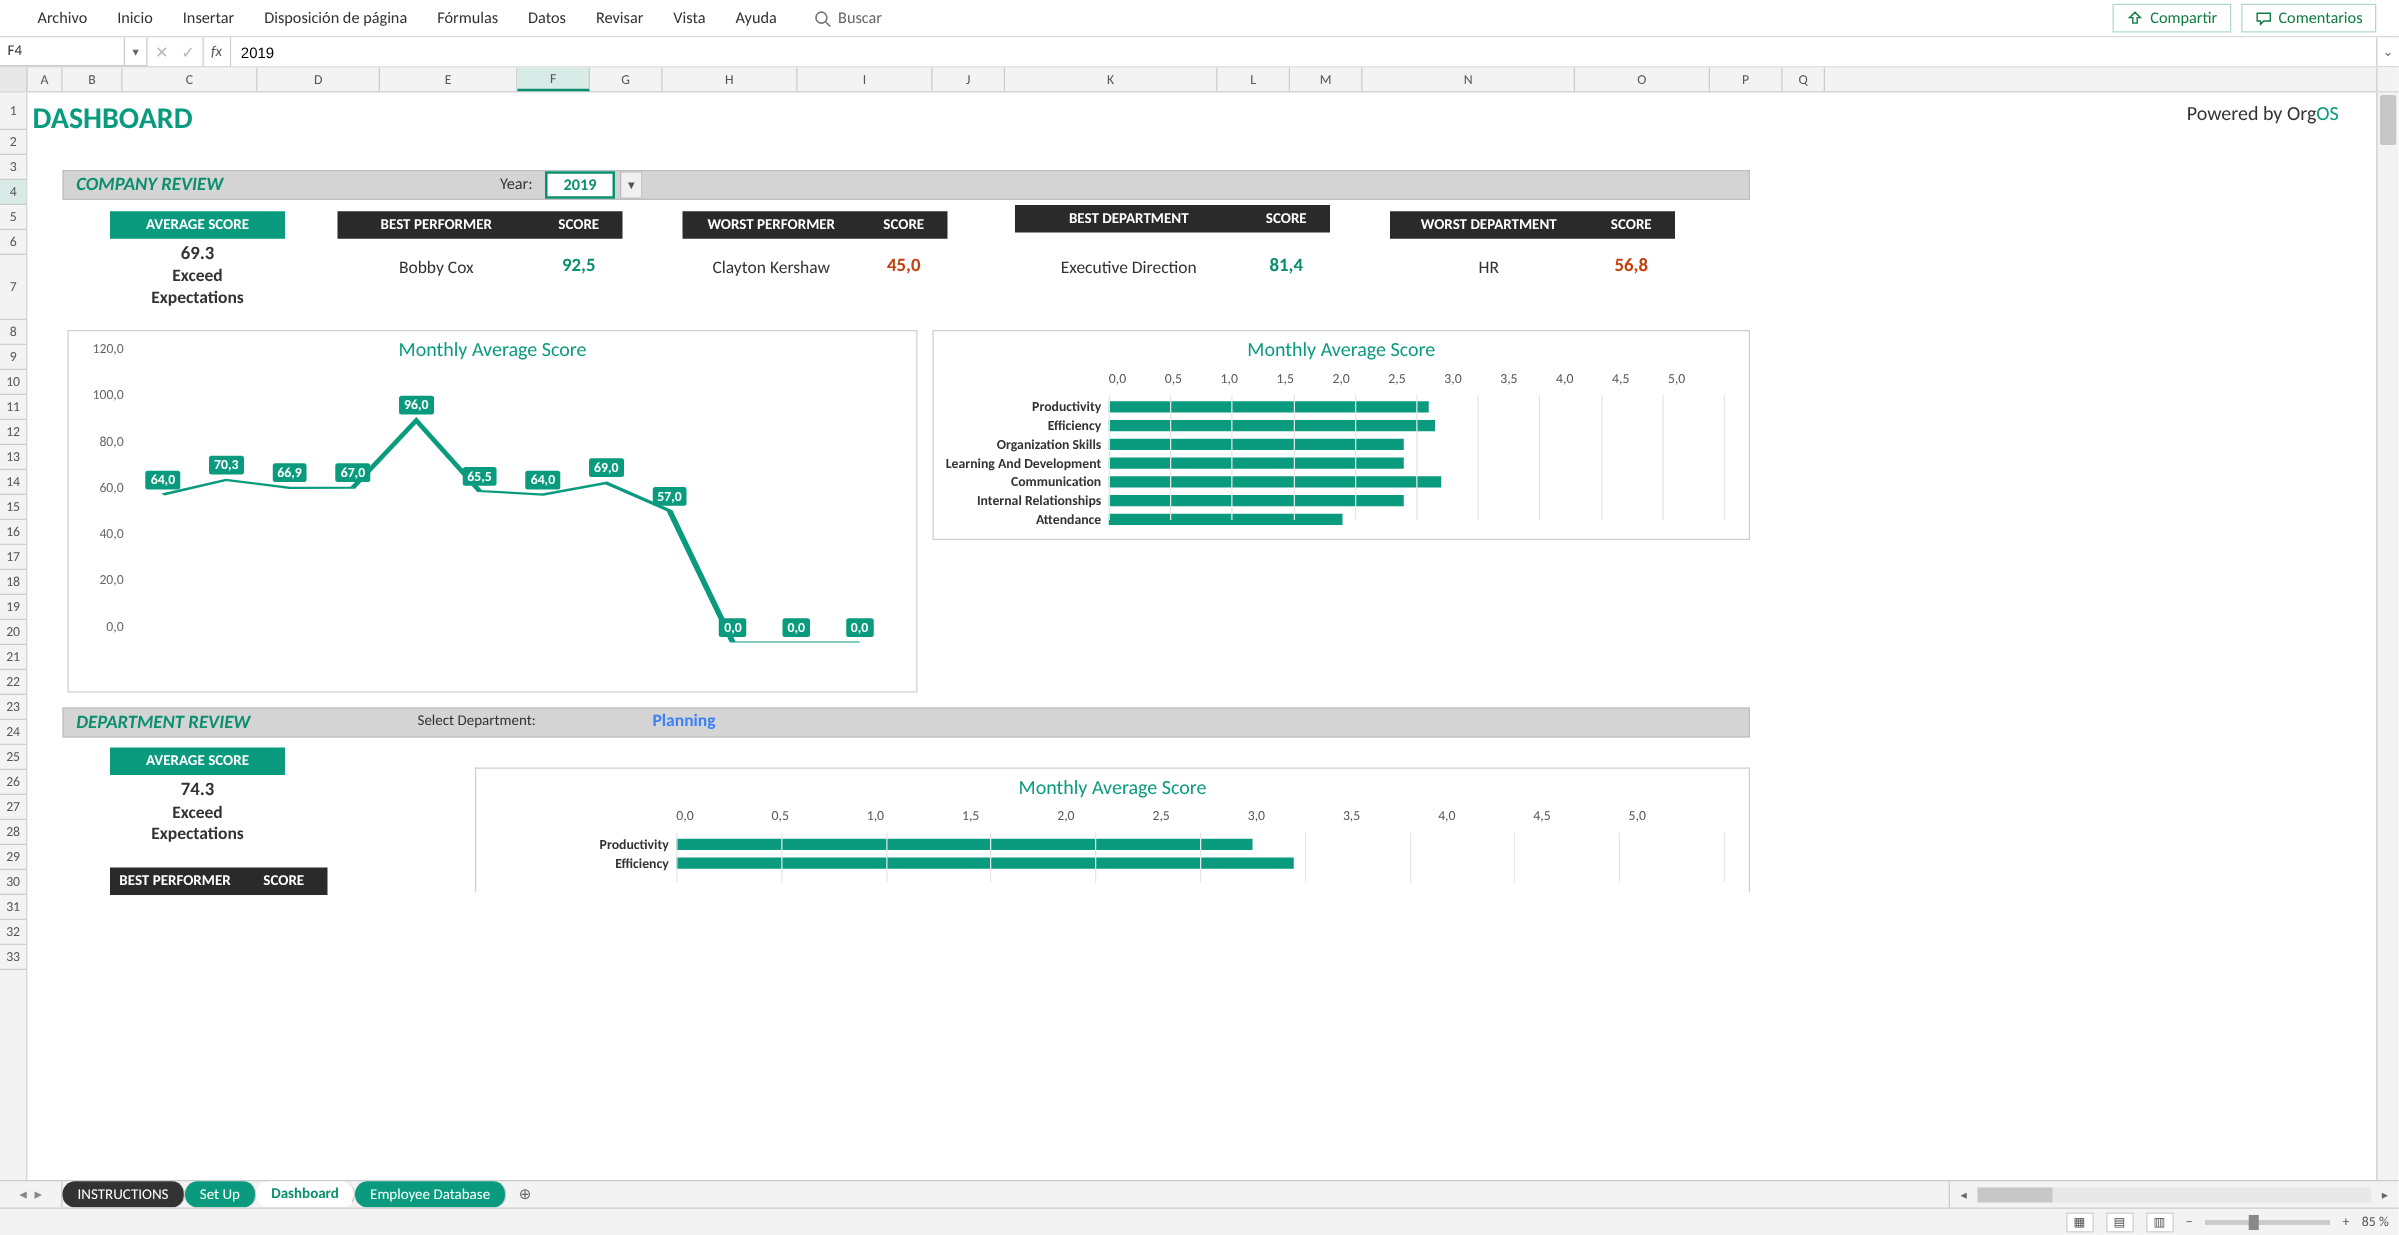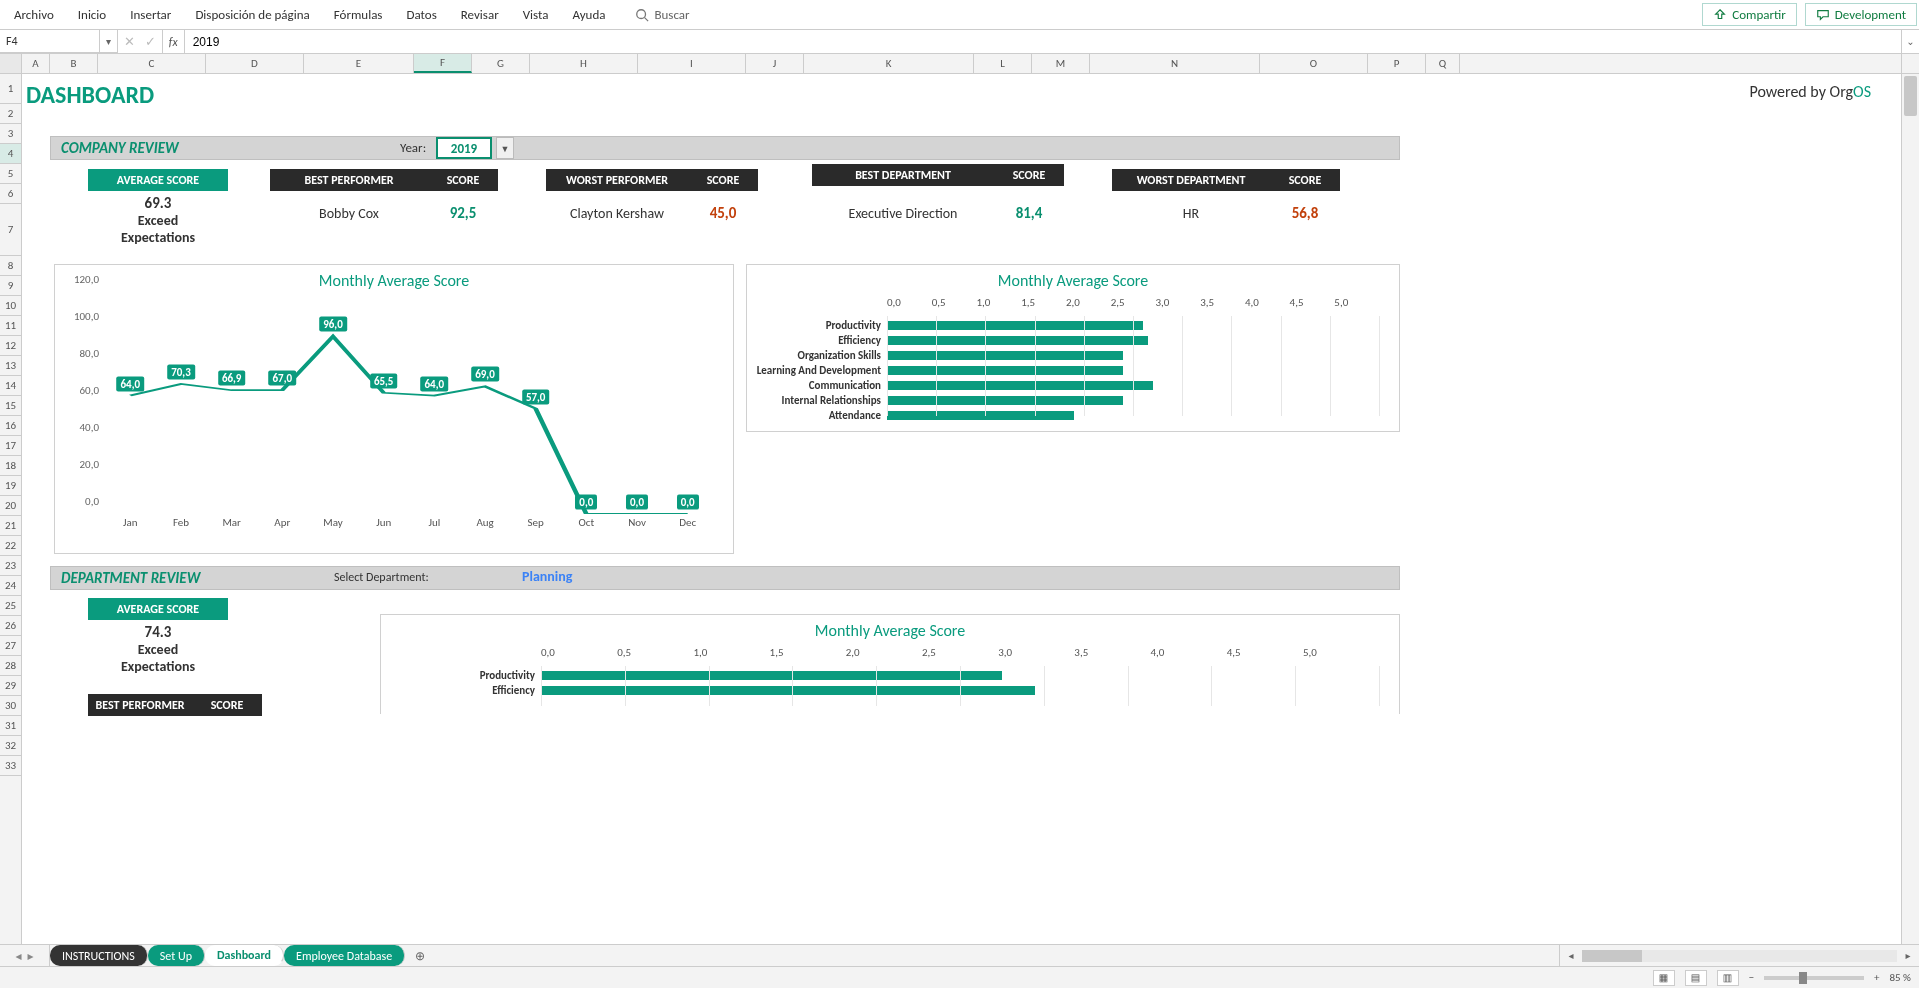--- a/index.html
+++ b/index.html
@@ -1,20 +1,20 @@
 <!DOCTYPE html>
 <html><head>
 <meta charset="utf-8">
 <style>
   * { box-sizing: border-box; margin: 0; padding: 0; }
   html, body { height: 100%; font-family: Calibri, 'Segoe UI', Arial, sans-serif; font-size: 13px; color: #333; background: #fff; }
   body { display: flex; flex-direction: column; overflow: hidden; }
 
   
-  .menu-bar { height: 30px; background: #fff; display: flex; align-items: center; border-bottom: 1px solid #ccc; padding: 0 2px; }
+  .menu-bar { height: 30px; background: #fff; display: flex; align-items: center; border-bottom: 1px solid #ccc; padding: 0 18px; }
   .menu-item { padding: 4px 12px; cursor: pointer; font-size: 13px; }
   .menu-spacer { flex: 1; }
   .menu-right-btn { border: 1px solid #b0d8d0; background: #fff; padding: 3px 10px; margin-left: 8px; font-size: 13px; display: flex; align-items: center; gap: 5px; cursor: pointer; }
   .menu-right-btn.green { color: #107c41; }
   .search-box { display: flex; align-items: center; margin-left: 18px; color: #666; }
 
   
   .formula-bar { height: 24px; display: flex; align-items: stretch; border-bottom: 1px solid #ccc; background: #fff; }
   .name-box { width: 100px; border: 1px solid #ccc; border-top: none; border-left: none; display: flex; align-items: center; padding: 0 6px; font-size: 12px; }
   .name-box-dd { width: 18px; border: 1px solid #ccc; border-top: none; border-left: none; display: flex; align-items: center; justify-content: center; font-size: 10px; color: #666; }
@@ -134,21 +134,21 @@
   <div class="menu-right-btn green">
     <svg width="14" height="14" viewBox="0 0 16 16">
         <path d="M8 2 L13 7 L10 7 L10 12 L6 12 L6 7 L3 7 Z" fill="none" stroke="#107c41" stroke-width="1.3"></path>
       </svg>
     <span>Compartir</span>
   </div>
   <div class="menu-right-btn" style="color:#107c41;">
     <svg width="14" height="14" viewBox="0 0 16 16">
         <path d="M2 3 H14 V10 H8 L5 13 V10 H2 Z" fill="none" stroke="#107c41" stroke-width="1.3"></path>
       </svg>
-    <span>Development</span>
+    <span>Comentarios</span>
   </div>
 </div>
 
 <div class="formula-bar">
   <div class="name-box">F4</div>
   <div class="name-box-dd">▾</div>
   <div class="fx-btns">
     <span style="color:#bbb;">✕</span>
     <span style="color:#bbb;">✓</span>
   </div>
@@ -297,34 +297,20 @@
             <div class="pt-label" style="left: 29.1667%; top: 44.1667%;">67,0</div>
             <div class="pt-label" style="left: 37.5%; top: 20%;">96,0</div>
             <div class="pt-label" style="left: 45.8333%; top: 45.4167%;">65,5</div>
             <div class="pt-label" style="left: 54.1667%; top: 46.6667%;">64,0</div>
             <div class="pt-label" style="left: 62.5%; top: 42.5%;">69,0</div>
             <div class="pt-label" style="left: 70.8333%; top: 52.5%;">57,0</div>
             <div class="pt-label" style="left: 79.1667%; top: 100%;">0,0</div>
             <div class="pt-label" style="left: 87.5%; top: 100%;">0,0</div>
             <div class="pt-label" style="left: 95.8333%; top: 100%;">0,0</div>
           </div>
-        <div class="x-axis" id="line-xaxis">
-            <div class="x-tick">Jan</div>
-            <div class="x-tick">Feb</div>
-            <div class="x-tick">Mar</div>
-            <div class="x-tick">Apr</div>
-            <div class="x-tick">May</div>
-            <div class="x-tick">Jun</div>
-            <div class="x-tick">Jul</div>
-            <div class="x-tick">Aug</div>
-            <div class="x-tick">Sep</div>
-            <div class="x-tick">Oct</div>
-            <div class="x-tick">Nov</div>
-            <div class="x-tick">Dec</div>
-          </div>
       </div>
     </div>
 
     <div class="chart-box" style="left:724px; top:190px; width:654px; height:168px;">
       <div class="chart-title">Monthly Average Score</div>
       <div class="hbar-chart" id="hbar1" style="height:120px;">
         <div class="hbar-xaxis" id="hbar1-x">
             <div class="xt">0,0</div>
             <div class="xt">0,5</div>
             <div class="xt">1,0</div>

